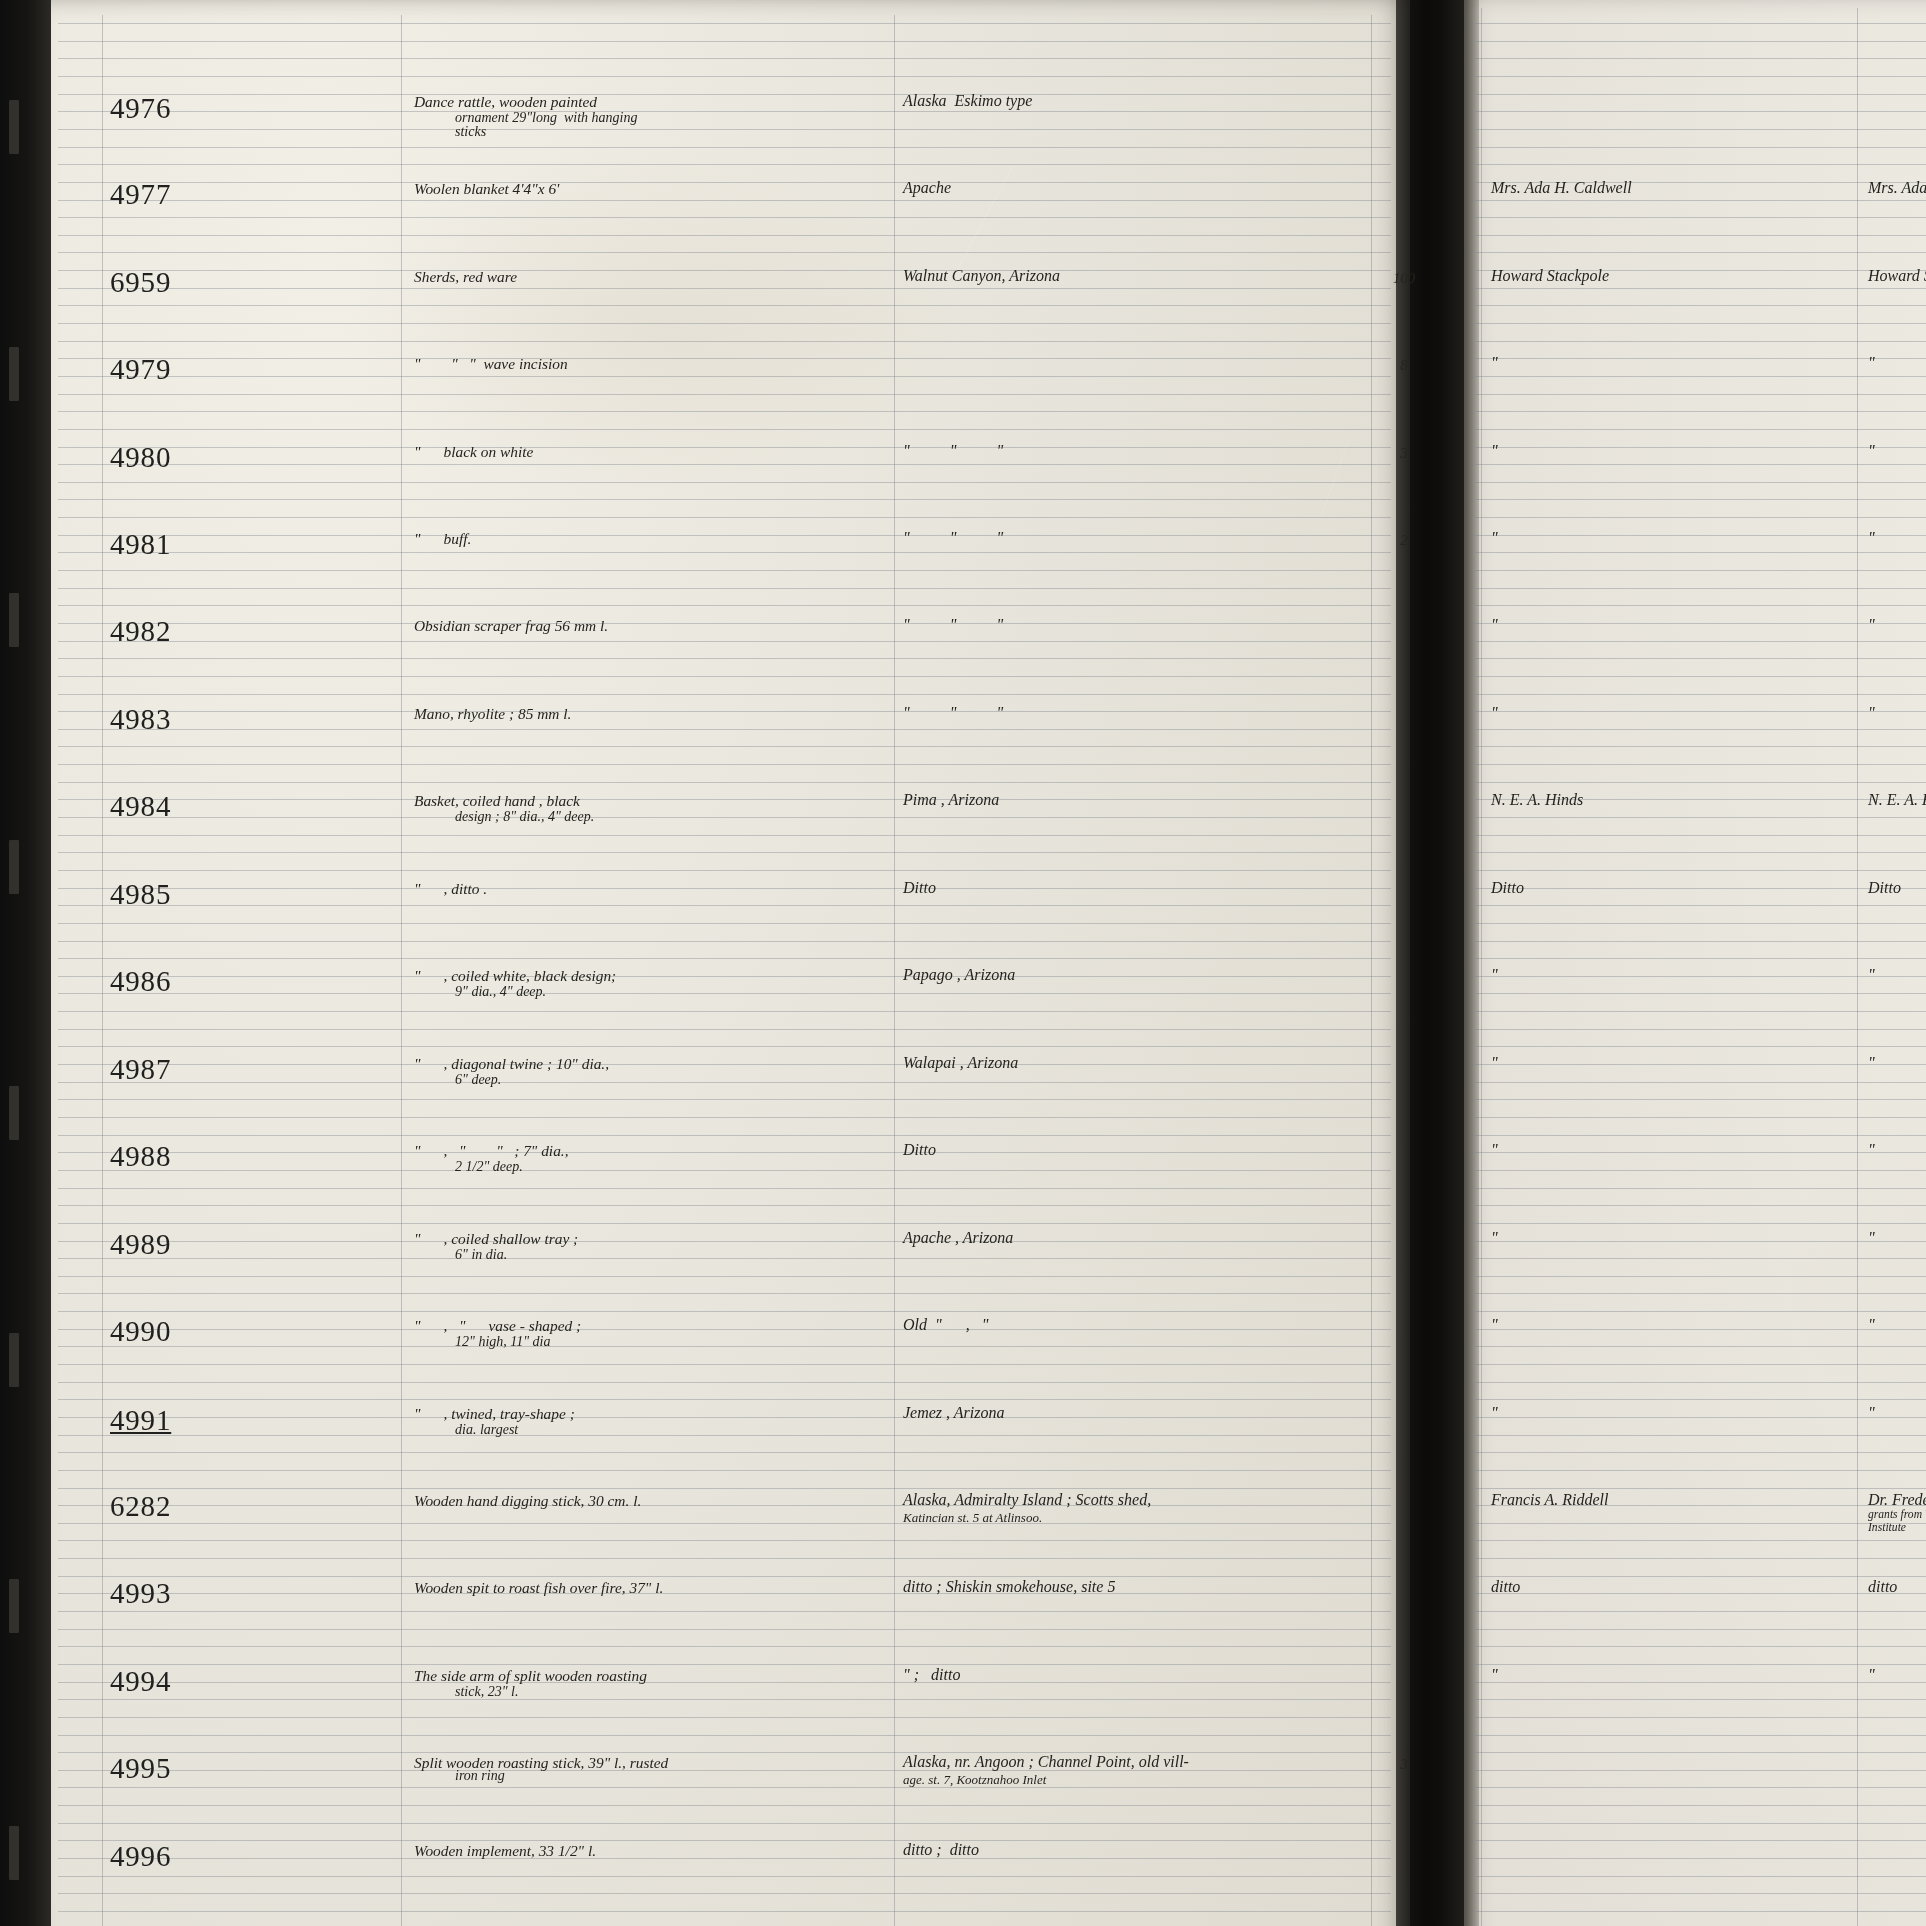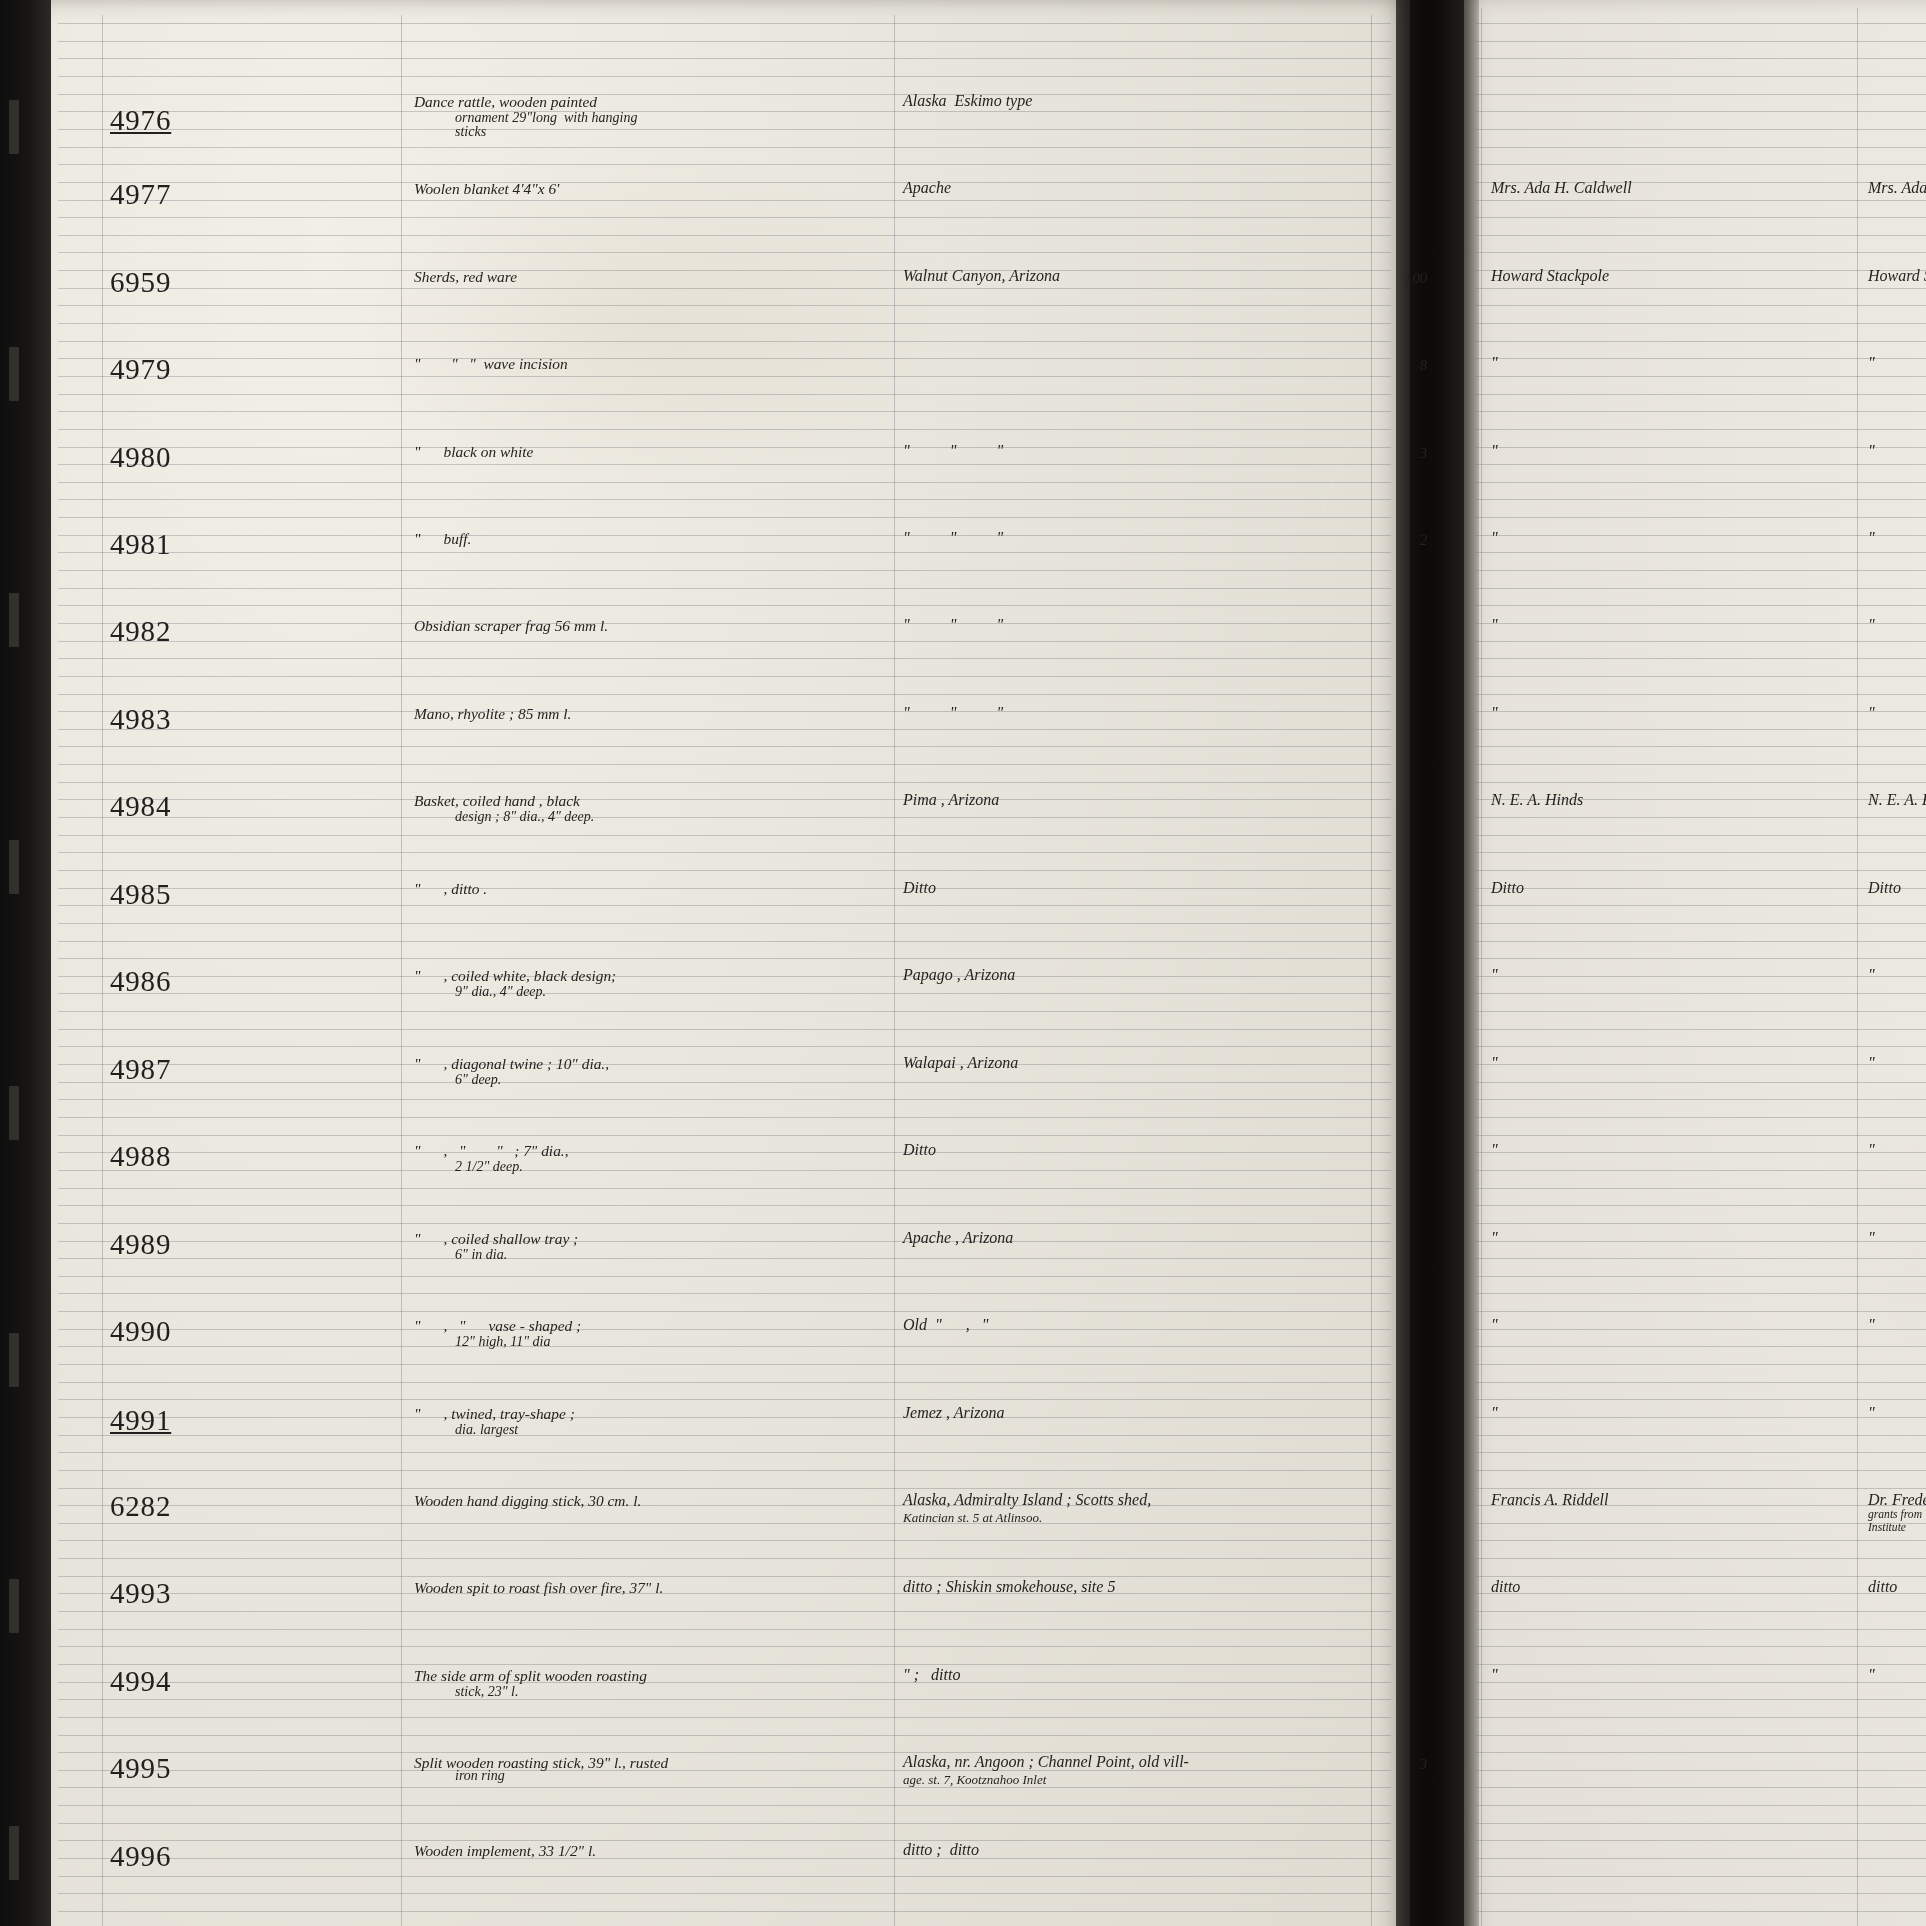--- a/index.html
+++ b/index.html
@@ -123,21 +123,21 @@
     font-style: italic;
     color: #24231f;
     white-space: pre;
     line-height: 1.05;
   }
 
   .desc   { left: 414px; font-size: 15.4px; }
   .desc2  { left: 455px; font-size: 14px; }
   .prov   { left: 903px; font-size: 16px; }
   .prov2  { left: 903px; font-size: 13px; text-align: right; }
-  .qty    { left: 1381px; font-size: 14.6px; width: 46px; text-align: right; }
+  .qty    { left: 1381px; font-size: 14.6px; width: 46px; text-align: center; }
   .colA   { left: 1491px; font-size: 16px; }
   .colB   { left: 1868px; font-size: 16px; }
   .colB2  { left: 1868px; font-size: 11.6px; }
 
   
   .stain {
     position: absolute;
     border-radius: 50%;
     pointer-events: none;
   }
@@ -398,21 +398,21 @@
       <div class="vrule" style="left: 102px; top: 15.4px; height: 2477px;"></div>
       <div class="vrule" style="left: 401px; top: 15.4px; height: 2477px;"></div>
       <div class="vrule" style="left: 894px; top: 15.4px; height: 2477px;"></div>
       <div class="vrule" style="left: 1371px; top: 15.4px; height: 2477px;"></div>
       <div class="vrule" style="left: 1481px; top: 7.7px; height: 2496px;"></div>
       <div class="vrule" style="left: 1857px; top: 7.7px; height: 2496px;"></div>
     </div>
 
   <div id="rows">
       <div class="row" style="top: 83px;">
-        <div class="catno" style="top: 21px; text-decoration: underline;">4976</div>
+        <div class="catno" style="top: 9px;">4976</div>
         <div class="hand desc" style="top: 10.8px;">Dance rattle, wooden painted</div>
         <div class="hand desc2" style="top: 28px;">ornament 29"long  with hanging</div>
         <div class="hand desc2" style="top: 42px;">sticks</div>
         <div class="hand prov" style="top: 10px;">Alaska  Eskimo type</div>
       </div>
       <div class="row" style="top: 170px;">
         <div class="catno" style="top: 7.7px;">4977</div>
         <div class="hand desc" style="top: 10.8px;">Woolen blanket 4'4"x 6'</div>
         <div class="hand prov" style="top: 10px;">Apache</div>
         <div class="hand colA" style="top: 10px;">Mrs. Ada H. Caldwell</div>

